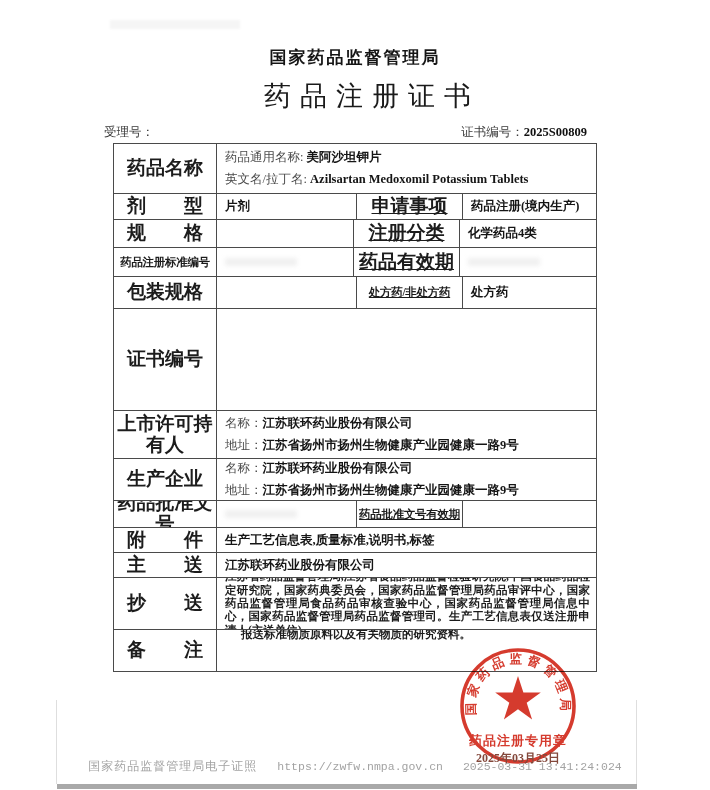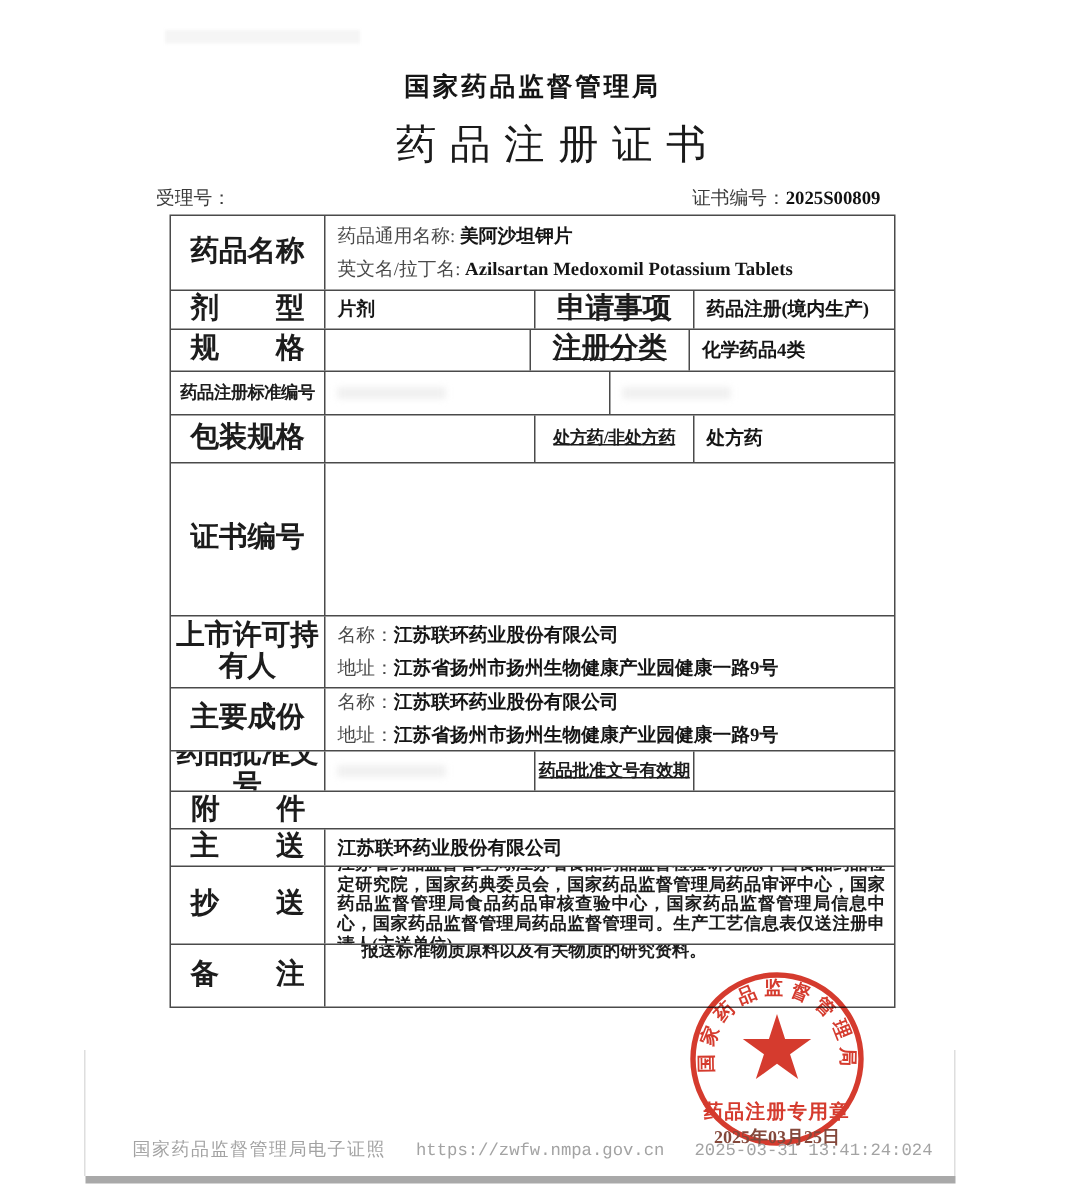--- a/index.html
+++ b/index.html
@@ -93,20 +93,21 @@
       <div class="cell con"></div>
       <div class="cell lab rlab">注册分类</div>
       <div class="cell con v">化学药品4类</div>
     </div>
 
     <div class="row h29">
       <div class="cell lab sm">药品注册标准编号</div>
       <div class="cell con">
           <span class="smudge"></span>
         </div>
+      <div class="cell lab rlab">药品有效期</div>
       <div class="cell con">
           <span class="smudge"></span>
         </div>
     </div>
 
     <div class="row h32">
       <div class="cell lab">包装规格</div>
       <div class="cell con con2"></div>
       <div class="cell lab rlab sm">处方药/非处方药</div>
       <div class="cell con v">处方药</div>
@@ -119,38 +120,39 @@
 
     <div class="row h48">
       <div class="cell lab">上市许可持有人</div>
       <div class="cell con twoline">
         <div><span class="k">名称：</span><span class="v">江苏联环药业股份有限公司</span></div>
         <div><span class="k">地址：</span><span class="v">江苏省扬州市扬州生物健康产业园健康一路9号</span></div>
       </div>
     </div>
 
     <div class="row h42">
-      <div class="cell lab">主要成份</div>
+      <div class="cell lab">生产企业</div>
       <div class="cell con twoline">
         <div><span class="k">名称：</span><span class="v">江苏联环药业股份有限公司</span></div>
         <div><span class="k">地址：</span><span class="v">江苏省扬州市扬州生物健康产业园健康一路9号</span></div>
       </div>
     </div>
 
     <div class="row h27">
       <div class="cell lab">药品批准文号</div>
       <div class="cell con con2">
           <span class="smudge"></span>
         </div>
       <div class="cell lab rlab sm">药品批准文号有效期</div>
       <div class="cell con"></div>
     </div>
 
     <div class="row h25">
       <div class="cell lab">附　　件</div>
+      <div class="cell con v">生产工艺信息表,质量标准,说明书,标签</div>
     </div>
 
     <div class="row h25">
       <div class="cell lab">主　　送</div>
       <div class="cell con v">江苏联环药业股份有限公司</div>
     </div>
 
     <div class="row h52">
       <div class="cell lab">抄　　送</div>
       <div class="cell con">

